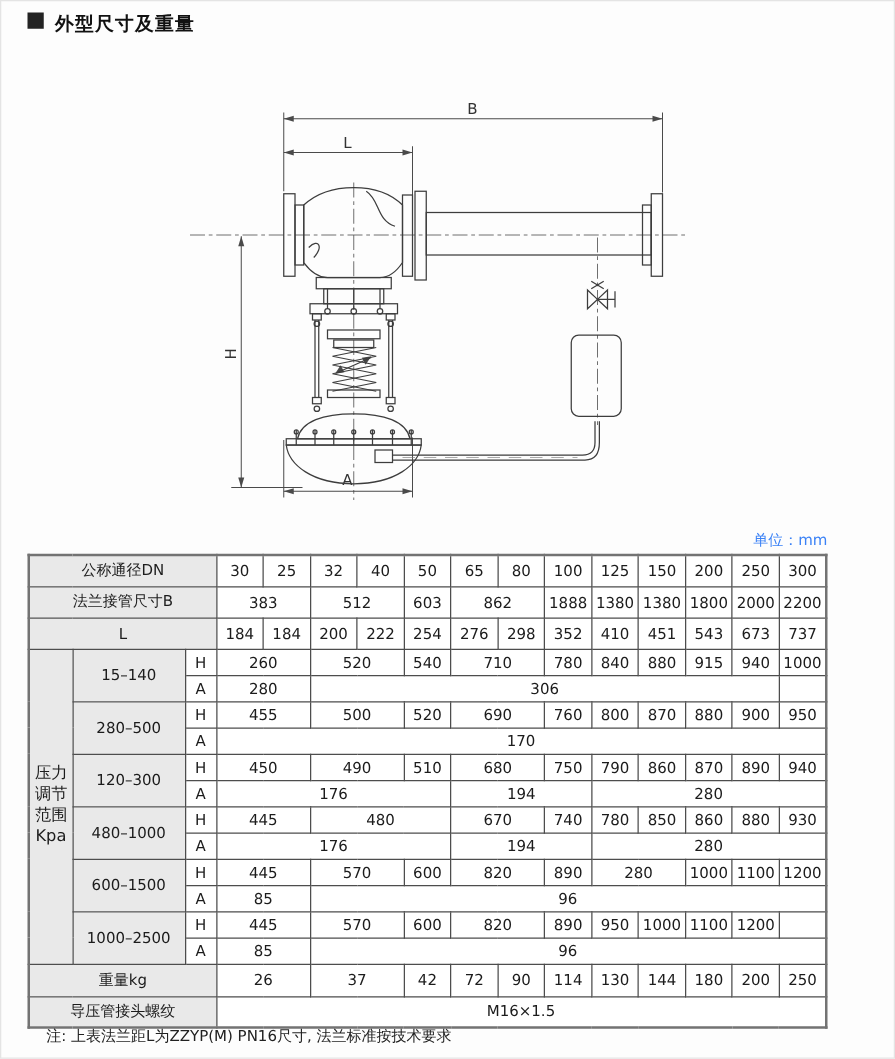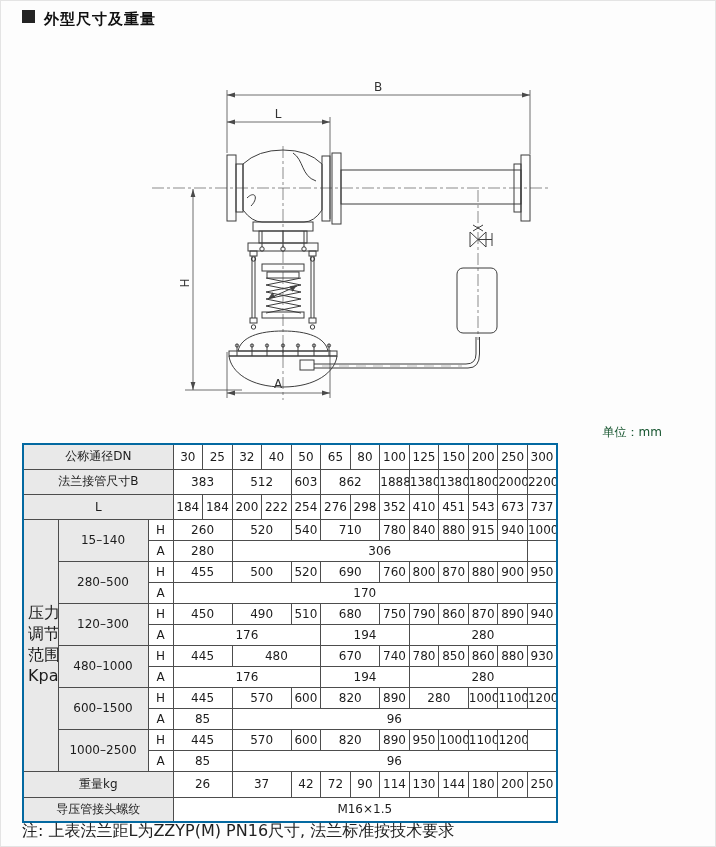--- a/index.html
+++ b/index.html
@@ -11,42 +11,42 @@
   }
   .page-frame{position:absolute;inset:0;border:1px solid #e4e4e4;pointer-events:none;}
   
   .title{position:absolute;left:22px;top:10px;display:flex;align-items:flex-start;gap:9px;}
   .title .sq{width:13px;height:13px;background:#232323;}
   .title .txt{font-size:15px;font-weight:bold;letter-spacing:1px;color:#111;}
   
   svg.drawing{position:absolute;left:0;top:0;}
   svg.drawing text{font-size:12px;fill:#333;font-family:"DejaVu Sans","Liberation Sans",sans-serif;}
   
-  .unit{position:absolute;top:424px;right:54px;font-size:12px;color:#14532d;}
+  .unit{position:absolute;top:424px;right:54px;font-size:12px;color:#3b82f6;}
   
   table.dims{
-    position:absolute;left:22px;top:443px;width:536px;
+    position:absolute;left:22px;top:443px;width:640px;
     border-collapse:collapse;table-layout:fixed;
-    border:2px solid #0369a1;
+    border:2px solid #737373;
   }
   table.dims td, table.dims th{
     border:1px solid #4d4d4d;
     font-size:12px;font-weight:normal;
     text-align:center;vertical-align:middle;
     padding:0;overflow:hidden;white-space:nowrap;
     color:#1c1c1c;background:#fff;
   }
   table.dims .lab{background:#e9e9e9;}
   table.dims tr.hdr{height:25px;}
   table.dims tr.pr{height:21px;}
   table.dims tr.wt{height:26px;}
   table.dims tr.thr{height:25px;margin-left:42px;}
-  table.dims .vlab{background:#e9e9e9;line-height:1.3;font-size:16px;padding:2px 4px;}
-  
-  .footnote{position:absolute;left:22px;top:821px;font-size:16px;color:#222;}
+  table.dims .vlab{background:#e9e9e9;line-height:1.3;font-size:13px;padding:2px 4px;}
+  
+  .footnote{position:absolute;left:37px;top:821px;font-size:12px;color:#222;}
 </style>
 </head>
 <body>
 
 <div class="page-frame"></div>
 
 <div class="title">
   <span class="sq"></span>
   <span class="txt">外型尺寸及重量</span>
 </div>

